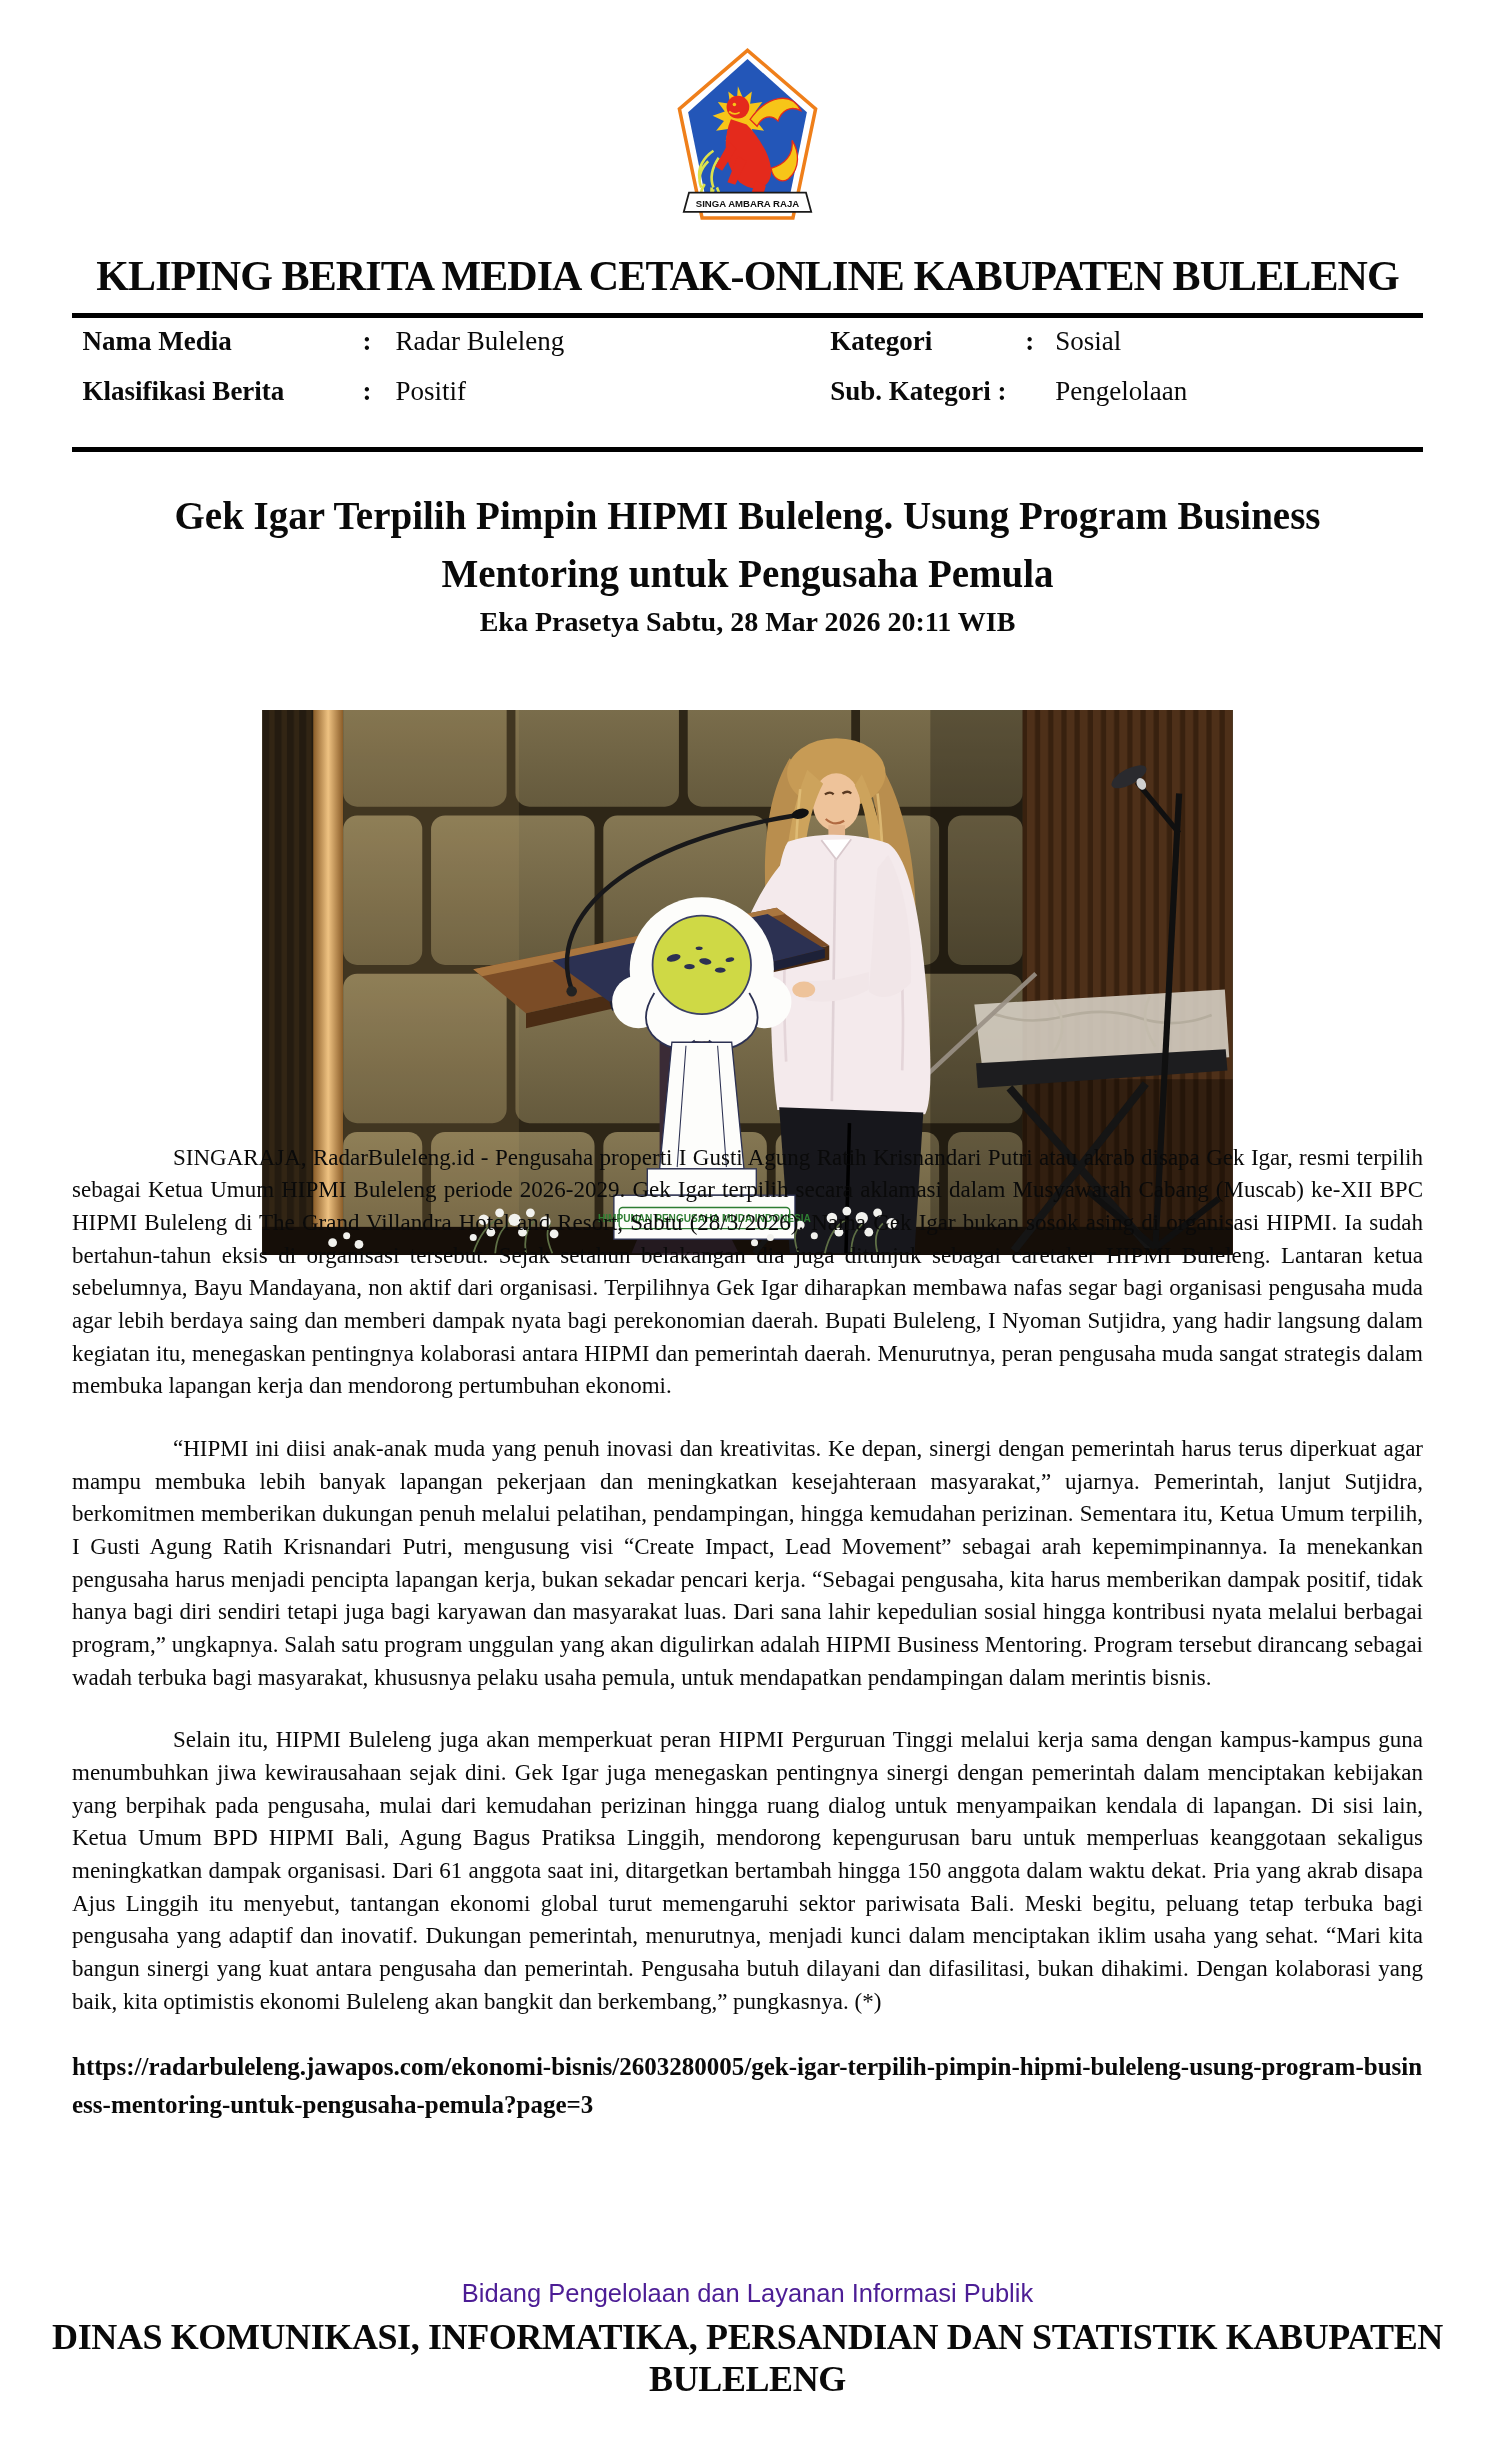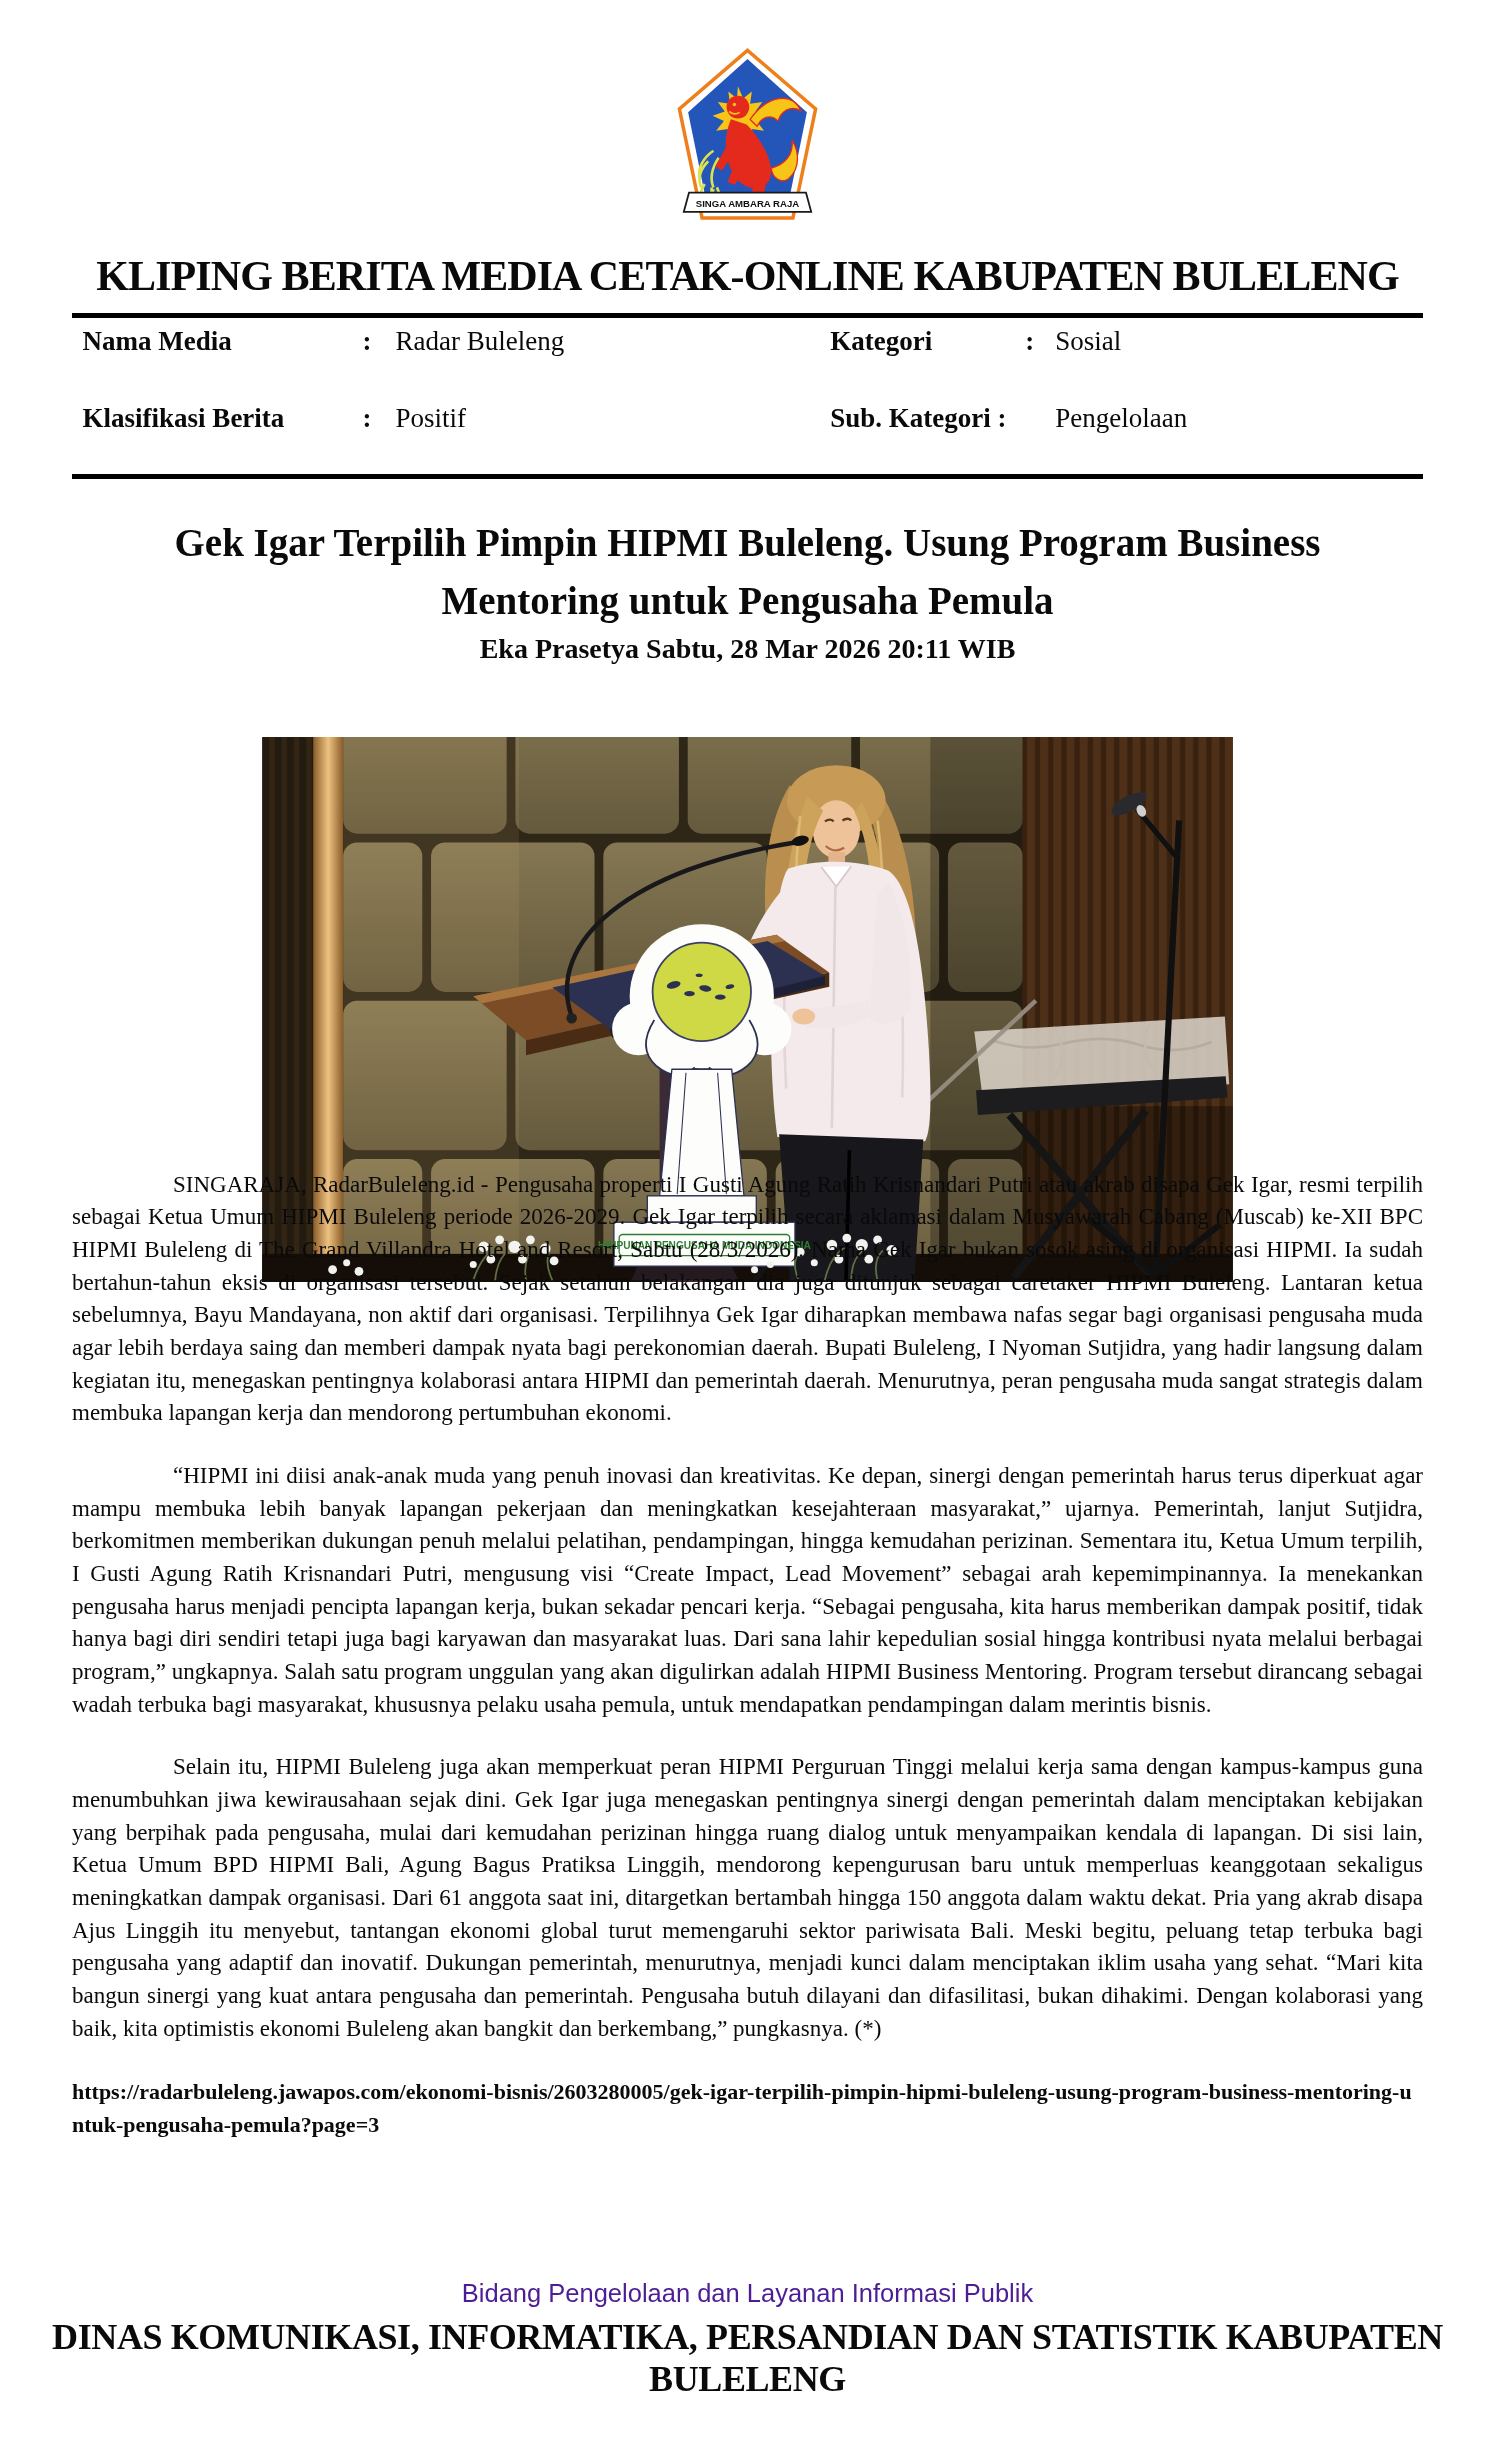--- a/index.html
+++ b/index.html
@@ -9,42 +9,42 @@
   }
   .content{padding:0 72px;}
   .logo-wrap{width:155px;height:179px;margin:46px auto 0;display:block;}
   .doc-title{
     margin:28px 0 0;text-align:center;font-size:42px;font-weight:bold;
     letter-spacing:-0.9px;line-height:1.1;
   }
   .rule{height:4.4px;background:#000;margin-top:14px;}
   .rule2{height:4.4px;background:#000;margin-top:8.8px;}
   .meta{display:grid;grid-template-columns:1fr 1fr;padding:8.8px 7px 12.3px 10.6px;}
-  .meta-col{display:grid;grid-template-columns:auto;gap:27px;}
+  .meta-col{display:grid;grid-template-columns:auto;}
   .meta-row{display:grid;align-items:baseline;height:50px;font-size:27px;}
   .meta-row.left{grid-template-columns:280px 33px auto;}
   .meta-row.right{grid-template-columns:195px 30px auto;}
   .meta-label{font-weight:bold;}
   .meta-colon{font-weight:bold;}
   .meta-value{font-weight:normal;}
   .meta-col.right{padding-left:81px;}
   .article-title{
     margin:35px auto 0;max-width:1293px;text-align:center;
     font-size:39px;font-weight:bold;line-height:1.48;
   }
   .byline{margin-top:3.5px;text-align:center;font-size:28px;font-weight:bold;}
   .photo-frame{width:971px;height:384px;margin:72px auto 0;}
   .photo-frame svg{display:block;}
   .body-text{margin-top:48px;}
   .body-text p{
     margin:0 0 30px;font-size:23px;line-height:1.42;text-align:justify;
     text-indent:101px;
   }
   .source-url{
-    margin-top:23px;font-size:22px;font-weight:bold;line-height:1.5;
+    margin-top:23px;font-size:25px;font-weight:bold;line-height:1.5;
     word-break:break-all;text-align:left;
   }
   .footer{position:absolute;left:0;right:0;top:2279px;text-align:center;}
   .footer-line1{font-family:"Liberation Sans", sans-serif;font-size:25.5px;color:#4c1d95;}
   .footer-line2{margin-top:8px;font-size:36px;font-weight:bold;letter-spacing:-0.4px;}
 </style>
 </head>
 <body>
 
 <div class="content">

